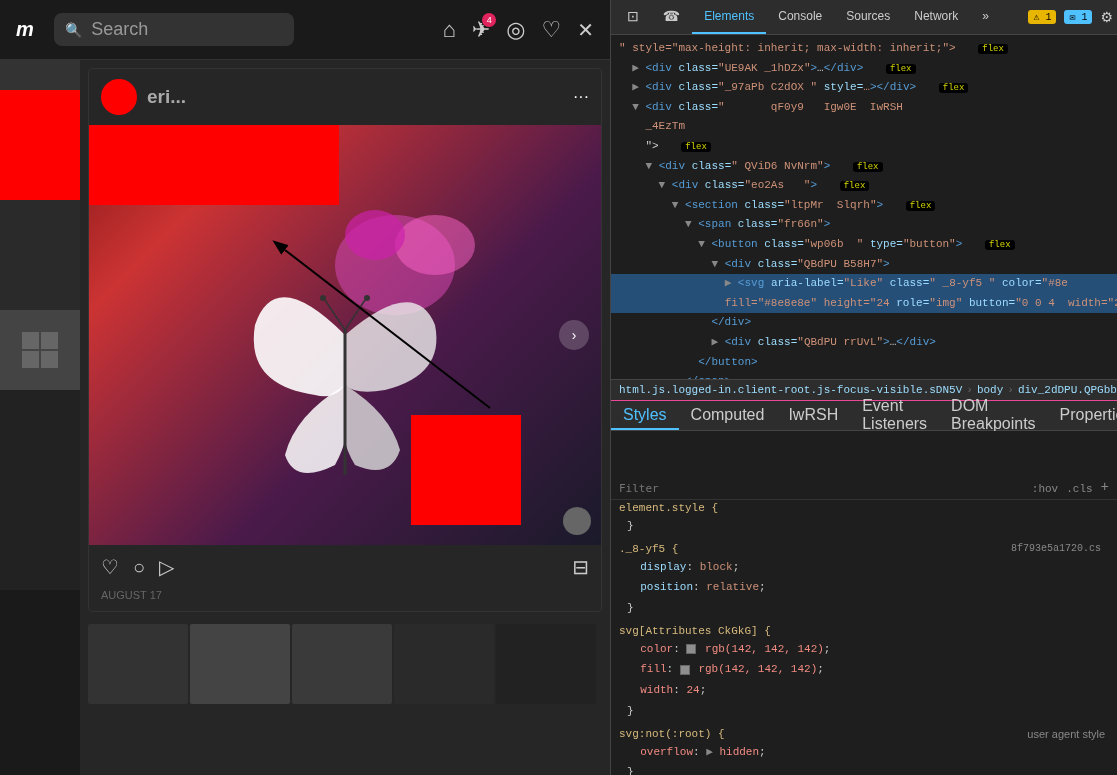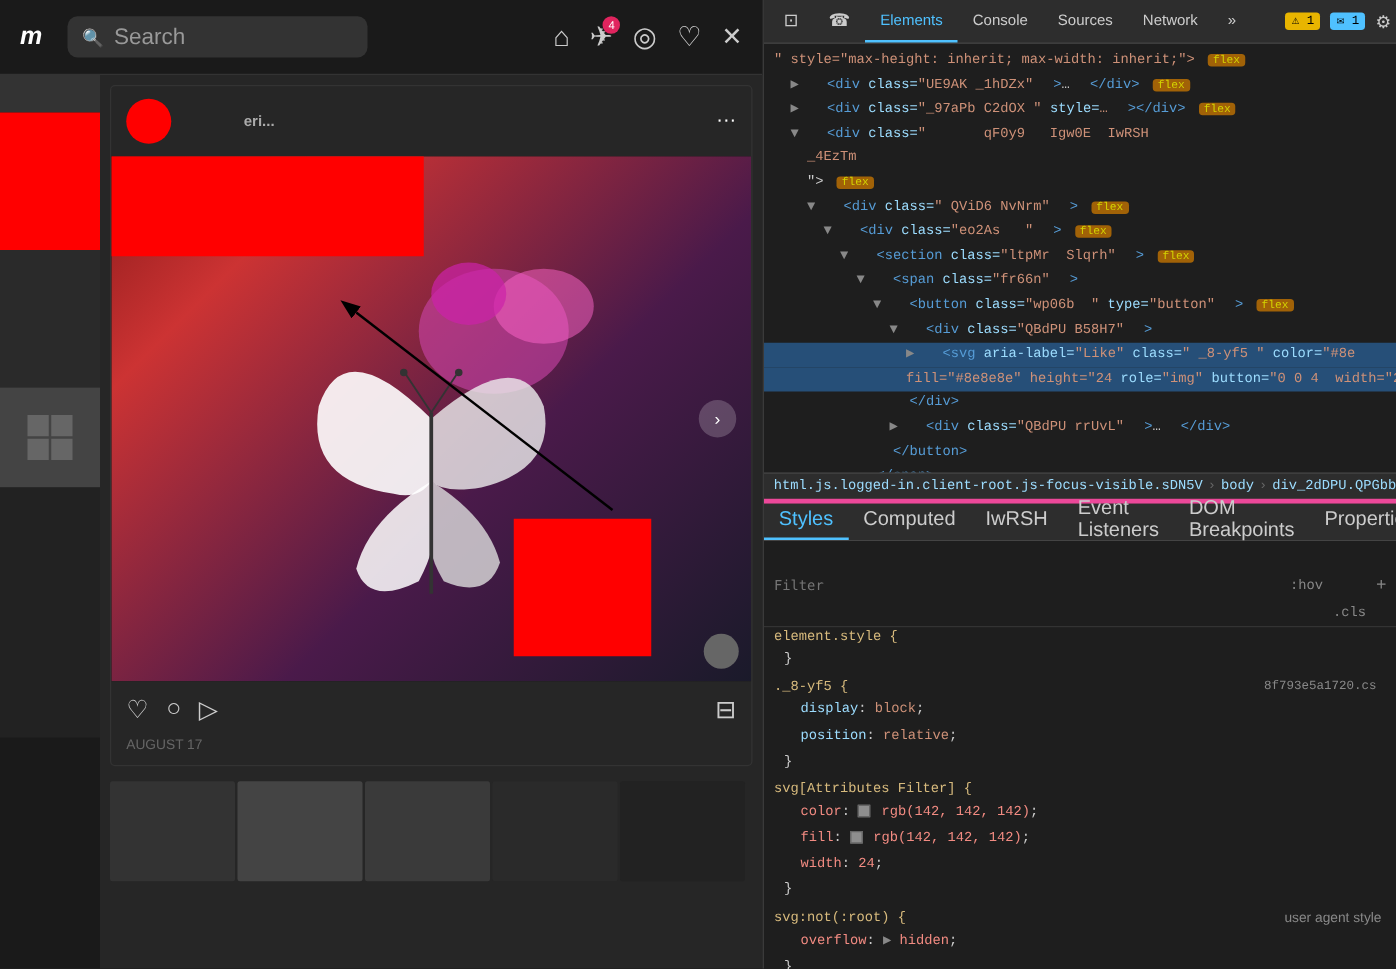--- a/index.html
+++ b/index.html
@@ -102,21 +102,21 @@
     }
 
     
     .post-header {
       display: flex;
       align-items: center;
       padding: 10px 12px;
       gap: 10px;
     }
     .post-avatar { width: 36px; height: 36px; border-radius: 50%; background: #555; }
-    .post-username { color: white; font-size: 12px; font-weight: 600; margin-left: 48px; }
+    .post-username { color: white; font-size: 19px; font-weight: 600; }
     .post-more { margin-left: auto; color: white; font-size: 16px; cursor: pointer; }
 
     
     .post-image-container {
       position: relative;
       width: 100%;
       height: 420px;
       background: #1a1a1a;
       overflow: hidden;
     }
@@ -270,38 +270,38 @@
       max-height: 460px;
     }
     .tree-line {
       padding: 1px 8px;
       color: #ccc;
       white-space: nowrap;
       line-height: 1.6;
       font-size: 11px;
     }
     .tree-line.selected { background: #264f78; }
-    .tag { color: #569cd6; margin-left: 16px; }
+    .tag { color: #569cd6; }
     .attr-name { color: #9cdcfe; }
     .attr-val { color: #ce9178; }
     .badge-flex {
-      background: #a16207;
+      background: #000000;
       color: #d4d400;
       font-size: 9px;
       padding: 0 4px;
       border-radius: 3px;
-      margin-left: 4px;
+      margin-left: 16px;
     }
     .expand-arrow { color: #888; cursor: pointer; }
 
     
     .breadcrumb-bar {
       background: #2d2d2d;
       border-top: 1px solid #444;
-      border-bottom: 4px solid #ec4899;
+      border-bottom: 1px solid #ec4899;
       padding: 4px 8px;
       display: flex;
       align-items: center;
       gap: 4px;
       flex-shrink: 0;
       overflow: hidden;
     }
     .breadcrumb-item {
       color: #9cdcfe;
       font-size: 11px;
@@ -338,21 +338,21 @@
     
     .styles-content {
       flex: 1;
       overflow-y: auto;
       background: #1e1e1e;
       padding: 4px 0;
     }
 
     .filter-bar {
       display: flex;
-      align-items: center;
+      align-items: flex-end;
       padding: 4px 8px;
       border-bottom: 1px solid #333;
       gap: 8px;
     }
     .filter-input {
       background: transparent;
       border: none;
       outline: none;
       color: #ccc;
       font-size: 11px;
@@ -633,21 +633,21 @@
       &nbsp;&nbsp;<span class="css-prop">display</span><span class="css-colon">: </span><span class="css-val">block</span><span class="css-colon">;</span>
     </div>
     <div class="css-line">
       &nbsp;&nbsp;<span class="css-prop">position</span><span class="css-colon">: </span><span class="css-val">relative</span><span class="css-colon">;</span>
     </div>
     <div class="css-line">
       <span class="css-brace">}</span>
     </div>
 
     <div class="css-rule" style="margin-top:4px;">
-      <span class="css-selector">svg[Attributes Filter] {</span>
+      <span class="css-selector">svg[Attributes CkGkG] {</span>
     </div>
     <div class="css-line">
       &nbsp;&nbsp;<span class="css-prop" style="color:#f28b82;">color</span><span class="css-colon">: </span>
       <span class="color-swatch" style="background: rgb(142,142,142);"></span>
       <span class="css-val" style="color:#f28b82;">rgb(142, 142, 142)</span><span class="css-colon">;</span>
     </div>
     <div class="css-line">
       &nbsp;&nbsp;<span class="css-prop" style="color:#f28b82;">fill</span><span class="css-colon">: </span>
       <span class="color-swatch" style="background: rgb(142,142,142);"></span>
       <span class="css-val" style="color:#f28b82;">rgb(142, 142, 142)</span><span class="css-colon">;</span>

